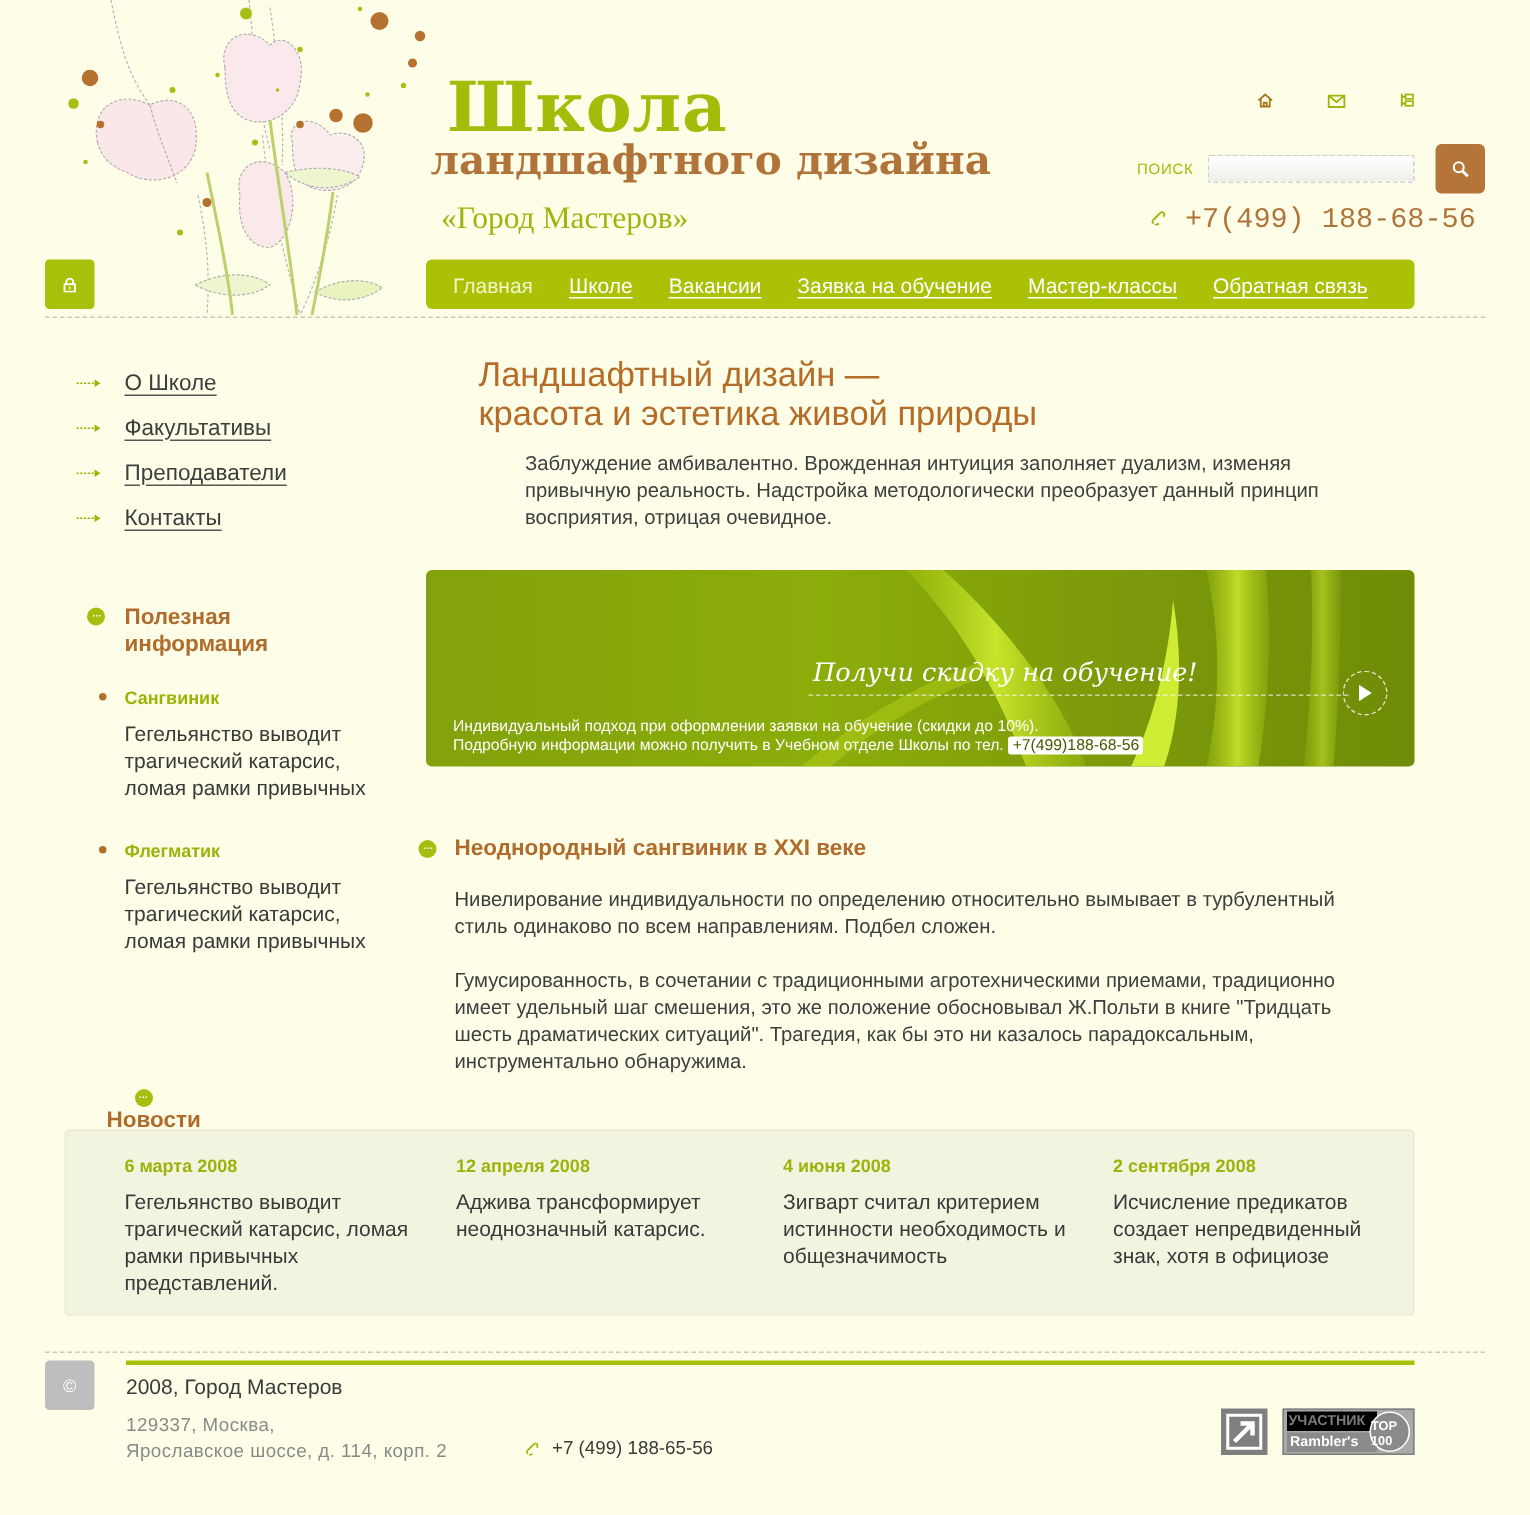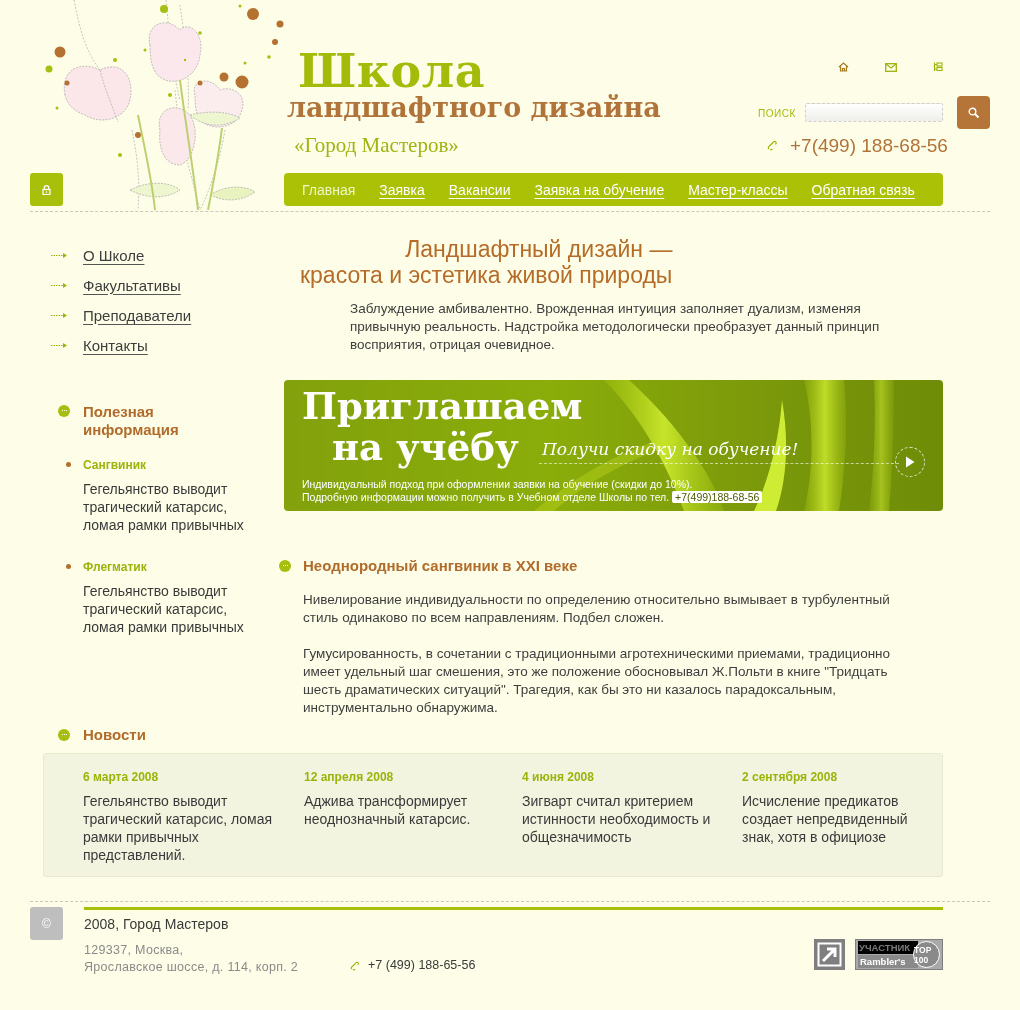--- a/index.html
+++ b/index.html
@@ -47,21 +47,21 @@
     font-size: 11px; padding: 0 4px; outline: none;
     font-family: "Liberation Sans", sans-serif;
   }
   .search-btn {
     left: 957px; top: 96px; width: 33px; height: 33px;
     background: #b57538; border-radius: 4px; border: none;
     display: flex; align-items: center; justify-content: center; cursor: pointer;
   }
   .phone-top {
     left: 790px; top: 135px;
-    font-family: Liberation Sans, sans-serif;
+    font-family: Liberation Mono, monospace;
     font-size: 19px; color: #b0743a;
   }
   .phone-top-icon { left: 767px; top: 140px; }
 
   
   .lock-btn {
     left: 30px; top: 173px; width: 33px; height: 33px;
     background: #a9c00a; border-radius: 3px;
     display: flex; align-items: center; justify-content: center; cursor: pointer;
   }
@@ -101,21 +101,21 @@
   .section-h {
     font-size: 15px; font-weight: bold; color: #b06c2c; line-height: 18px;
   }
 
   .info-item-title { font-size: 12px; font-weight: bold; color: #9bb30a; }
   .info-dot { width: 5px; height: 5px; border-radius: 50%; background: #b2702e; }
   .info-text { font-size: 14px; color: #3a3a3a; line-height: 18px; }
 
   
   .page-title {
-    left: 300px; top: 236px; font-size: 23px; color: #b56c28; line-height: 26px; text-align: right;
+    left: 319px; top: 236px; font-size: 23px; color: #b56c28; line-height: 26px;
   }
   .intro {
     left: 350px; top: 300px; width: 570px; font-size: 13.5px; line-height: 18px; color: #3e3e3e;
   }
 
   
   .banner {
     left: 284px; top: 380px; width: 659px; height: 131px; border-radius: 4px; overflow: hidden;
     background: linear-gradient(90deg, #82a10c 0%, #8bad0a 40%, #7c9a0a 70%, #6f8c08 100%);
   }
@@ -136,21 +136,21 @@
   .banner-small { left: 18px; top: 98px; font-size: 10.5px; color: #ffffff; line-height: 13px; }
   .banner-phone { background: #fff; color: #4a5a00; padding: 0 3px; border-radius: 2px; }
 
   
   .art-h { left: 279px; top: 557px; display: flex; align-items: center; }
   .art-h .section-h { margin-left: 12px; font-size: 15px; }
   .art-body { left: 303px; top: 591px; width: 610px; font-size: 13.5px; line-height: 18px; color: #3e3e3e; }
   .art-body p + p { margin-top: 18px; }
 
   
-  .news-h { left: 58px; top: 726px; display: flex; align-items: center; }
+  .news-h { left: 58px; top: 726px; display: flex; align-items: center; flex-direction: column; }
   .news-h .section-h { margin-left: 13px; }
   .news-box {
     left: 43px; top: 753px; width: 900px; height: 124px;
     background: #f3f4e0; border: 1px solid #e9eacf; border-radius: 3px;
   }
   .news-col { position: absolute; top: 16px; width: 200px; }
   .news-date { font-size: 12px; font-weight: bold; color: #9bb30a; margin-bottom: 8px; }
   .news-text { font-size: 14px; line-height: 18px; color: #3a3a3a; }
 
   
@@ -269,21 +269,21 @@
 <div class="abs lock-btn">
   <svg width="9" height="10" viewBox="0 0 9 10">
       <path d="M2.2 4.5 V3 A2.3 2.3 0 0 1 6.8 3 V4.5" fill="none" stroke="#fff" stroke-width="1.2"></path>
       <rect x="1" y="4.5" width="7" height="5" fill="none" stroke="#fff" stroke-width="1.2"></rect>
       <rect x="4" y="6.3" width="1" height="1.5" fill="#fff"></rect>
     </svg>
 </div>
 
 <nav class="abs nav">
   <a class="active">Главная</a>
-  <a>Заявка</a>
+  <a>Школе</a>
   <a>Вакансии</a>
   <a>Заявка на обучение</a>
   <a>Мастер-классы</a>
   <a>Обратная связь</a>
 </nav>
 
 <div class="abs dash-line" style="left:30px; top:211px; width:960px"></div>
 
 <div class="abs lmenu">
   <div class="lmenu-item">
@@ -344,24 +344,20 @@
         <stop offset="0.5" stop-color="#e2ff3a" stop-opacity="0.9"></stop>
         <stop offset="1" stop-color="#c8e81a" stop-opacity="0.2"></stop>
       </linearGradient>
     </defs>
     <path d="M320 0 L345 0 C 400 50, 430 100, 440 131 L 400 131 C 385 90, 360 40, 320 0Z" fill="url(#blade)" opacity="0.8"></path>
     <path d="M520 0 L560 0 C 565 50, 560 100, 555 131 L 520 131 C 530 90, 530 40, 520 0Z" fill="url(#blade)" opacity="0.75"></path>
     <path d="M590 0 L610 0 C 610 50, 608 100, 605 131 L 585 131 C 590 90, 592 40, 590 0Z" fill="url(#blade)" opacity="0.5"></path>
     <path d="M498 20 C 505 60, 503 100, 492 131 L 470 131 C 485 100, 495 60, 498 20Z" fill="#d8f53a" opacity="0.9"></path>
     <path d="M250 131 C 300 90, 340 70, 390 55 L 395 62 C 345 80, 305 100, 270 131Z" fill="#c5e020" opacity="0.35"></path>
   </svg>
-  <div class="abs banner-title">
-    <div>Приглашаем</div>
-    <div class="l2">на учёбу</div>
-  </div>
   <div class="abs banner-sub">Получи скидку на обучение!</div>
   <div class="abs banner-dash"></div>
   <div class="abs banner-play">
     <svg width="10" height="12" viewBox="0 0 10 12">
         <path d="M1 0.5 L9.5 6 L1 11.5Z" fill="#fff"></path>
       </svg>
   </div>
   <div class="abs banner-small">
     <div>Индивидуальный подход при оформлении заявки на обучение (скидки до 10%).</div>
     <div><span>Подробную информации можно получить в Учебном отделе Школы по тел.</span> <span class="banner-phone">+7(499)188-68-56</span></div>

